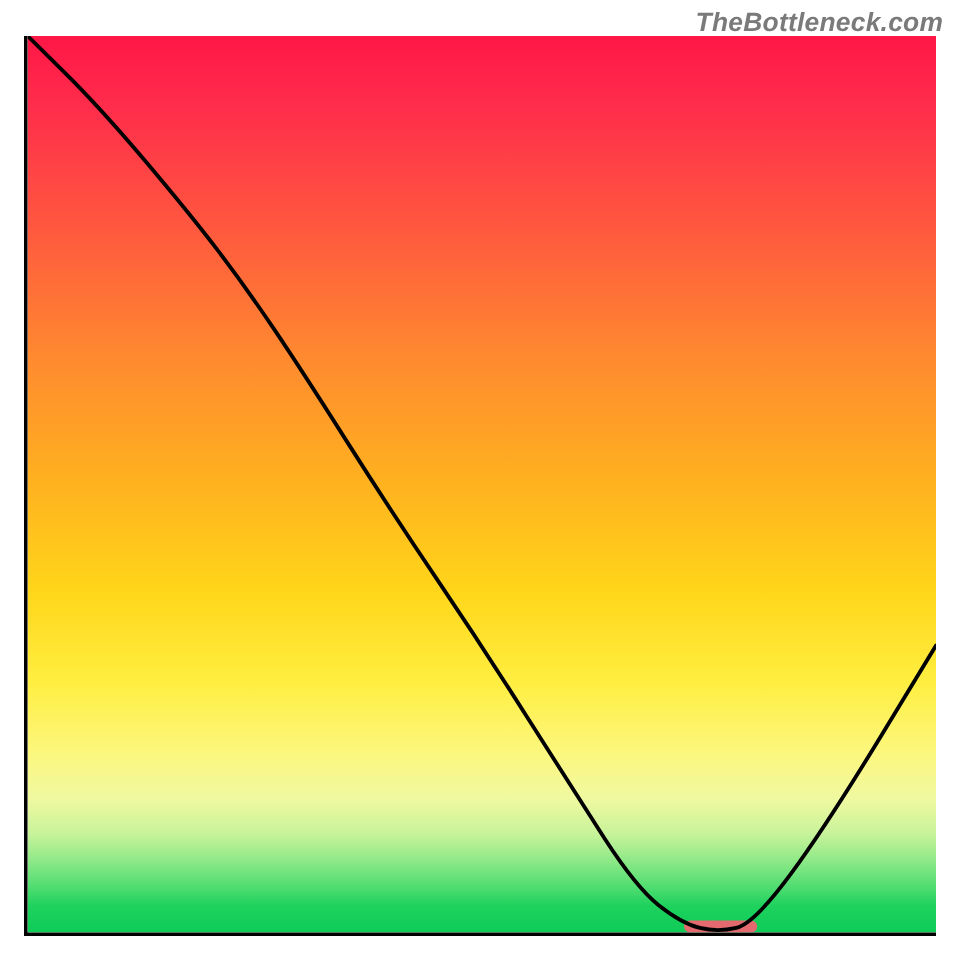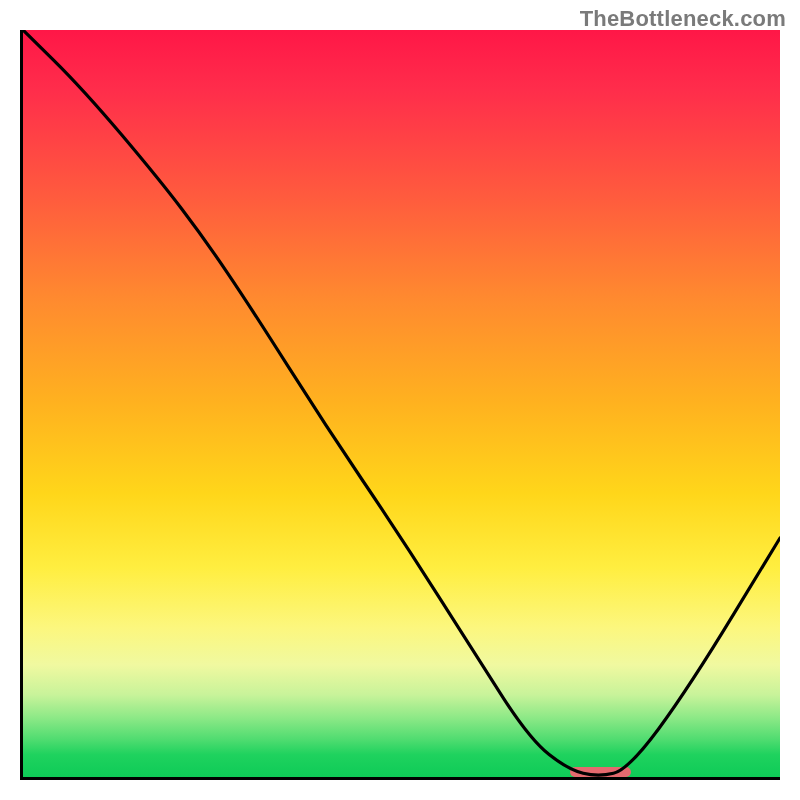--- a/index.html
+++ b/index.html
@@ -8,20 +8,21 @@
     width: 800px;
     height: 800px;
     background: #ffffff;
     overflow: hidden;
     font-family: Arial, Helvetica, sans-serif;
   }
   .chart-wrap {
     position: relative;
     width: 800px;
     height: 592px;
+    font-style: italic;
   }
   .watermark {
     position: absolute;
     top: 6px;
     right: 14px;
     font-size: 22px;
     font-weight: 600;
     color: #7a7a7a;
     letter-spacing: 0.2px;
     z-index: 5;

